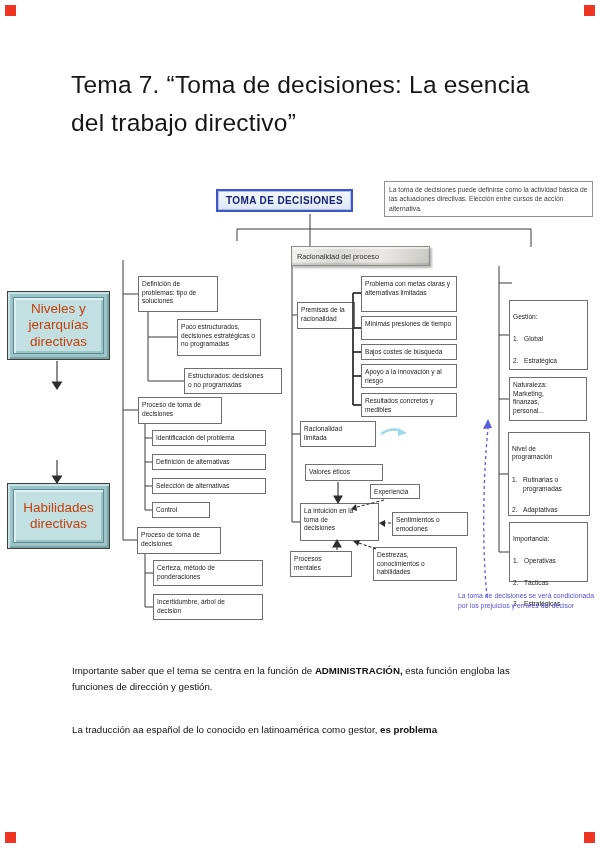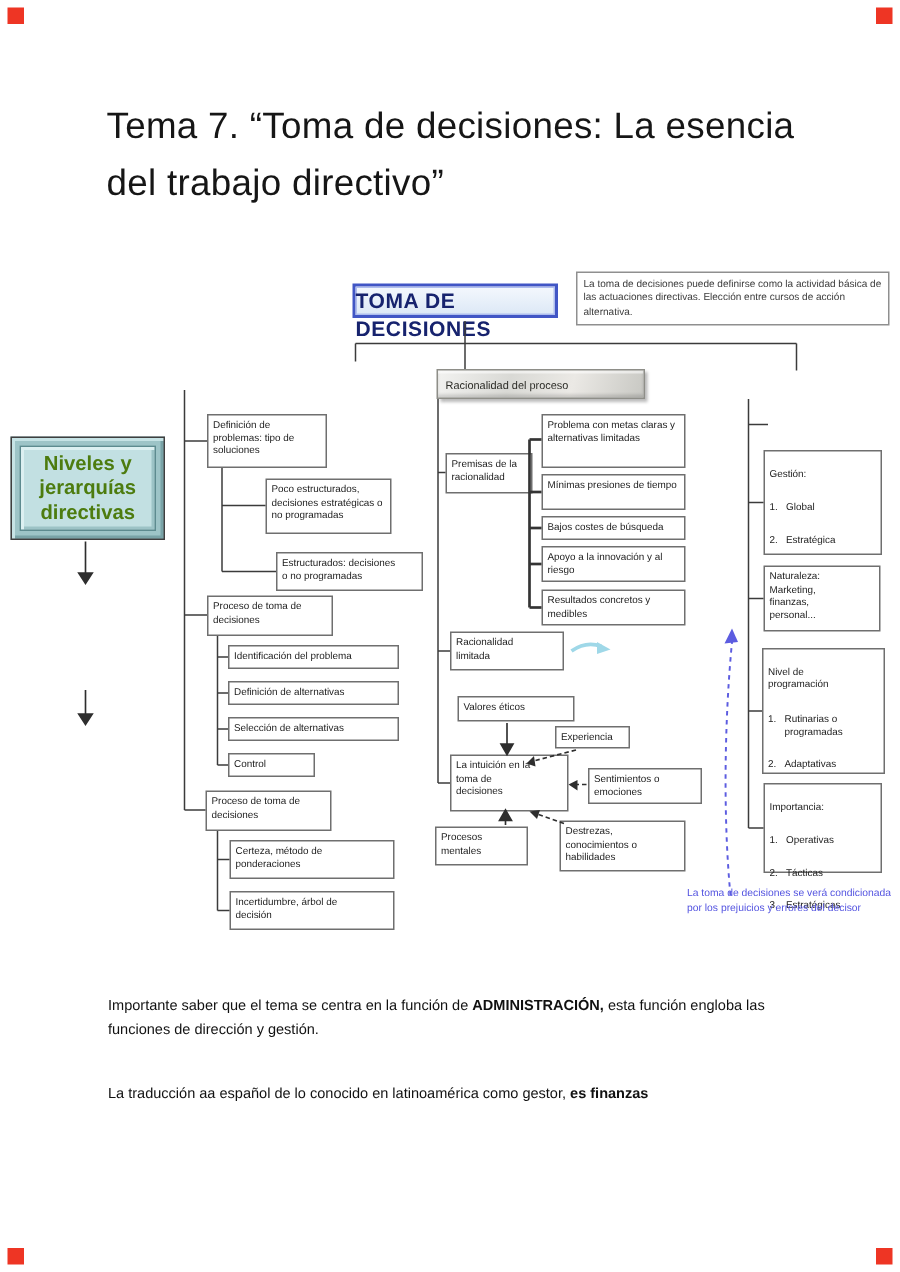--- a/index.html
+++ b/index.html
@@ -1,39 +1,39 @@
 <!DOCTYPE html>
 <html><head>
 <meta charset="utf-8">
 <style>
   html,body{margin:0;padding:0;background:#fff;}
   .page{position:relative;width:600px;height:848px;background:#fff;font-family:"Liberation Sans",sans-serif;overflow:hidden;}
   .corner{position:absolute;width:11px;height:11px;background:#ee3524;}
   .title{position:absolute;left:71px;top:66px;width:472px;margin:0;font-size:24.5px;font-weight:400;line-height:38px;color:#161616;letter-spacing:.2px;}
-  .root-box{position:absolute;left:235px;top:189px;width:137px;height:23px;box-sizing:border-box;
+  .root-box{position:absolute;left:216px;top:189px;width:137px;height:23px;box-sizing:border-box;
     border:2px solid #4156c5;box-shadow:inset 0 0 0 1px #aebdee;background:linear-gradient(180deg,#f4f8fd,#dce8f6);
-    font-size:14px;font-weight:bold;color:#17236e;text-align:left;line-height:19px;letter-spacing:.4px;z-index:2;}
+    font-size:10px;font-weight:bold;color:#17236e;text-align:center;line-height:19px;letter-spacing:.4px;z-index:2;}
   .defbox{position:absolute;left:384px;top:181px;width:209px;box-sizing:border-box;border:1px solid #8f8f8f;
     background:#fff;font-size:6.7px;line-height:1.4;color:#3c3c3c;padding:3px 4px;z-index:2;}
   .hdr{position:absolute;height:20px;box-sizing:border-box;padding-left:5px;line-height:19px;font-size:7.3px;color:#2d2d28;
     background:linear-gradient(105deg,#f2f2f0 0%,#d9d9d5 35%,#ebe9e5 65%,#c8c8c3 100%);
     border:1px solid #8e8e88;box-shadow:2px 2px 2px rgba(0,0,0,.28),inset 0 2px 0 rgba(255,255,255,.55),inset 0 -2px 2px rgba(0,0,0,.14);z-index:2;}
   .bx{position:absolute;background:#fff;border:1px solid #6f6f6f;box-sizing:border-box;
     font-size:6.6px;line-height:1.32;color:#1c1c1c;padding:3px;white-space:pre-line;z-index:2;}
   .step{padding:2px 3px;line-height:10px;}
   .decisiones{color:#2b2bd4;font-weight:bold;text-align:center;font-size:7.2px;line-height:8px;border-color:#46466a;margin-top:36px;}
   .bt{display:block;margin-bottom:1px;}
   .nrow{display:flex;margin-top:4px;white-space:normal;}
   .nn{flex:0 0 11px;}
   .note{position:absolute;left:458px;top:591px;width:140px;font-size:6.9px;line-height:1.5;color:#5353e0;z-index:2;}
   .teal{position:absolute;left:7px;width:103px;box-sizing:border-box;background:#9dc4c7;border:1px solid #3f3f3f;
     padding:5px;box-shadow:inset 2px 2px 0 #c6e3e5,inset -2px -2px 0 #79a3a7;z-index:2;}
   .teal-inner{box-sizing:border-box;width:100%;height:100%;background:#c2e0e2;border:1px solid #5d8b8f;
     box-shadow:inset 2px 2px 0 #dcf0f1,inset -2px -2px 0 #9cc3c6;display:flex;align-items:center;justify-content:center;
-    text-align:center;font-size:13.5px;line-height:1.22;color:#4d7c0f;padding:2px;font-weight:bold;}
+    text-align:center;font-size:13.5px;line-height:1.22;color:#c2410c;padding:2px;}
   .footer-p{position:absolute;left:72px;width:458px;font-size:9.7px;line-height:16px;color:#111;z-index:2;}
   .footer-p b{font-weight:bold;}
   svg.overlay{position:absolute;left:0;top:0;pointer-events:none;z-index:3;}
 </style>
 </head>
 <body>
 
 <div class="page">
 
   <div class="corner" style="left:5px;top:5px"></div>
@@ -149,23 +149,26 @@
         <span class="nn">3.</span>
         <span>Estratégicas</span>
       </span>
   </div>
 
   <div class="note">La toma de decisiones se verá condicionada por los prejuicios y errores del decisor</div>
 
   <div class="teal" style="top:291px;height:69px">
     <div class="teal-inner">Niveles y jerarquías directivas</div>
   </div>
+  <div class="teal" style="top:483px;height:66px">
+    <div class="teal-inner">Habilidades directivas</div>
+  </div>
 
   <p class="footer-p" style="top:653px"><span>Importante saber que el tema se centra en la función de </span><b>ADMINISTRACIÓN,</b><span> esta función engloba las funciones de dirección y gestión.</span></p>
-  <p class="footer-p" style="top:712px"><span>La traducción aa español de lo conocido en latinoamérica como gestor, </span><b>es finanzas</b></p>
+  <p class="footer-p" style="top:712px"><span>La traducción aa español de lo conocido en latinoamérica como gestor, </span><b>es problema</b></p>
 
   <svg class="overlay" width="600" height="848" viewBox="0 0 600 848">
     <g stroke="#3b3b3b" stroke-width="1">
       <line x1="310" y1="214" x2="310" y2="246"></line>
       <line x1="237" y1="229" x2="531" y2="229"></line>
       <line x1="237" y1="229" x2="237" y2="241"></line>
       <line x1="531" y1="229" x2="531" y2="247"></line>
       <line x1="123" y1="260" x2="123" y2="540"></line>
       <line x1="123" y1="294" x2="138" y2="294"></line>
       <line x1="148" y1="312" x2="148" y2="381"></line>

